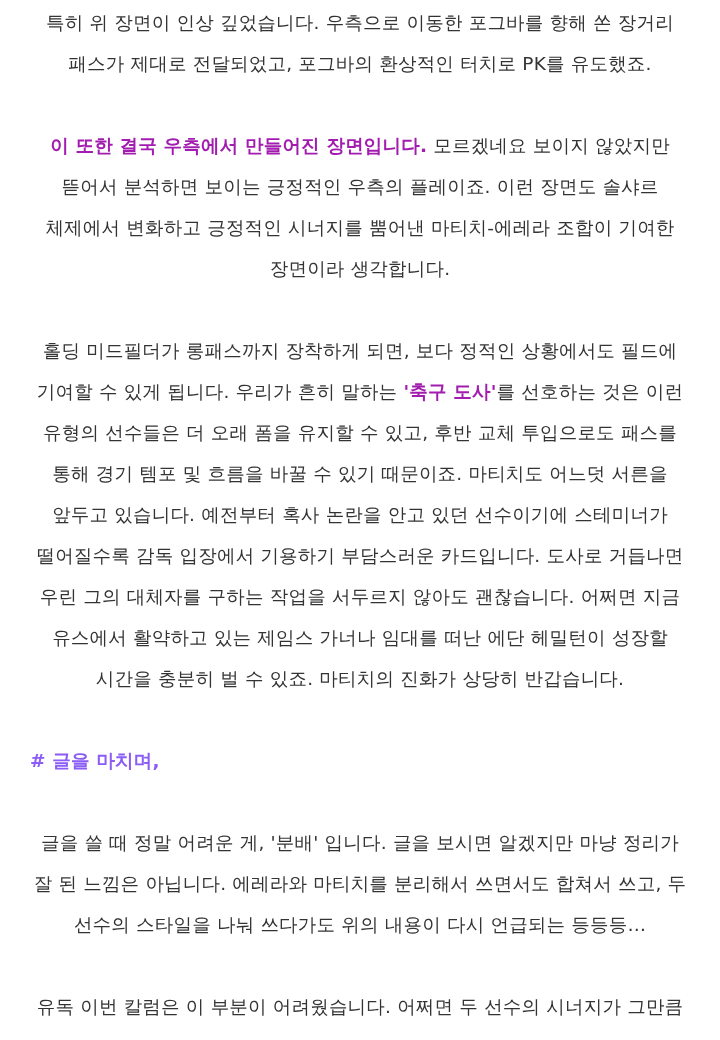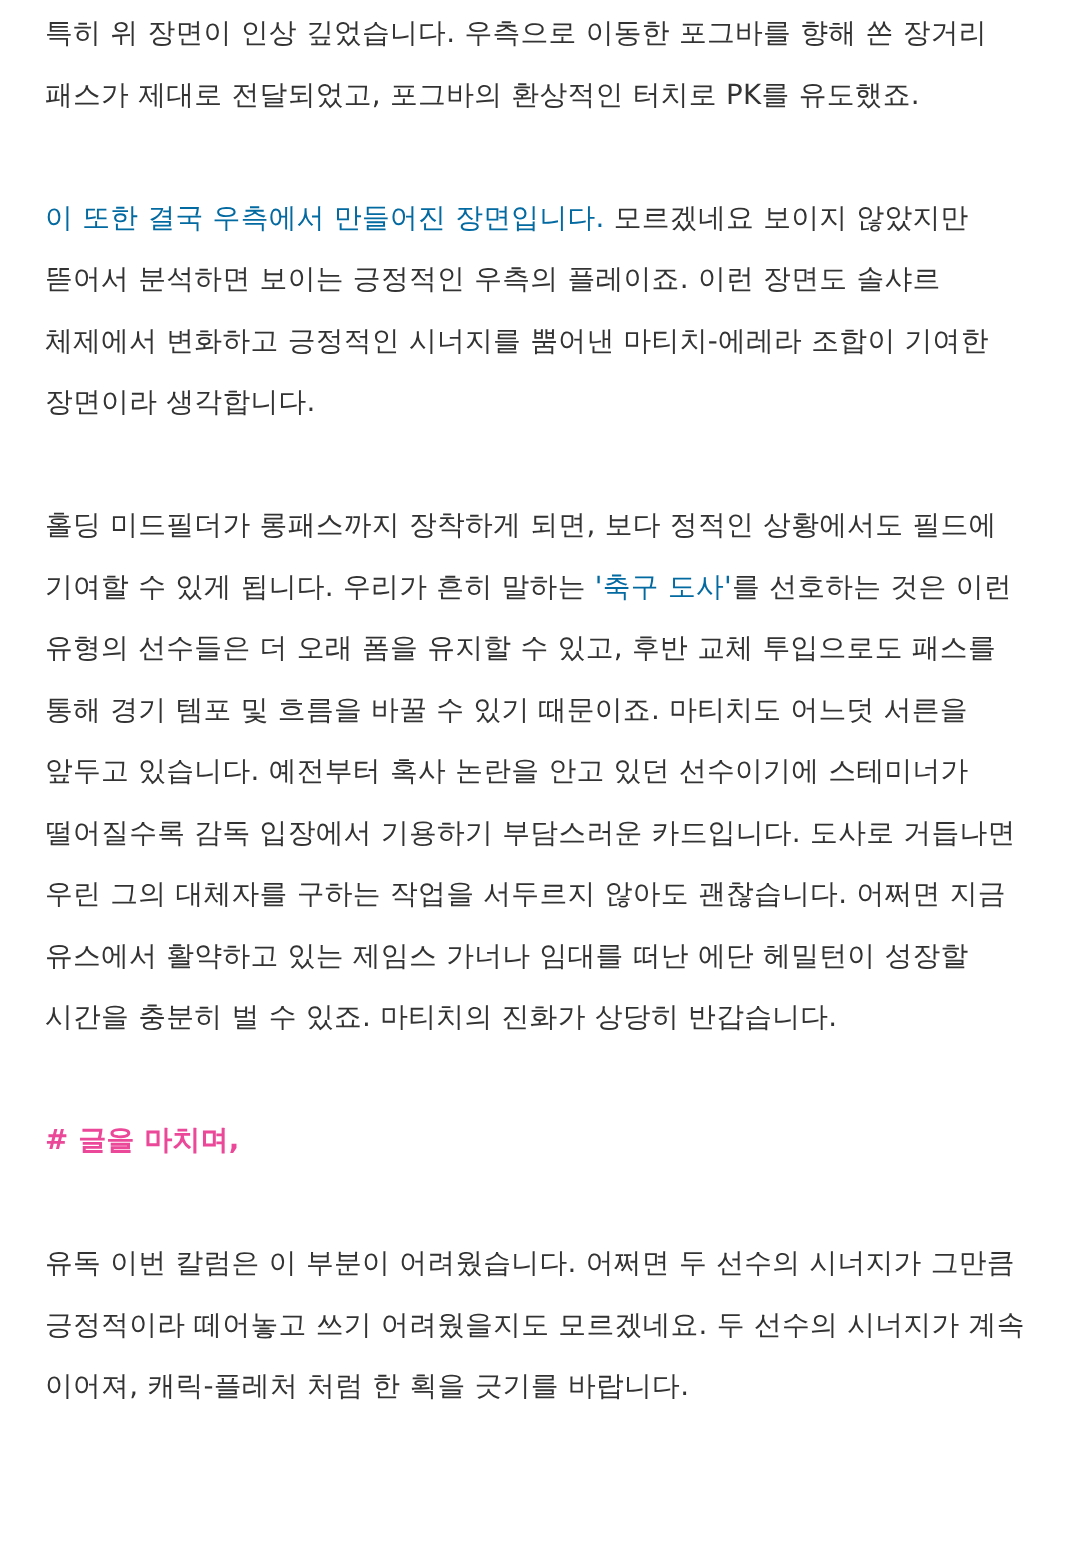--- a/index.html
+++ b/index.html
@@ -17,30 +17,31 @@
     .article {
       position: relative;
       padding: 2px 30px 0 30px;
       font-size: 18.5px;
       line-height: 41px;
       letter-spacing: 0.2px;
       word-break: keep-all;
     }
     .para {
       margin: 0 0 41px 0;
+      text-align: center;
     }
     .para.tight { margin-bottom: 0; }
     .bold {
-      font-weight: normal;
-      color: #0369a1;
+      font-weight: bold;
+      color: #a21caf;
     }
     .heading {
       font-weight: bold;
       margin: 0 0 41px 0;
-      color: #ec4899;
+      color: #8b5cf6;
     }
   </style>
 </head>
 <body>
 
 <div class="article">
 
   <p class="para">
     <span>특히 위 장면이 인상 깊었습니다. 우측으로 이동한 포그바를 향해 쏜 장거리 패스가 제대로 전달되었고, 포그바의 환상적인 터치로 PK를 유도했죠.</span>
   </p>
@@ -48,18 +49,21 @@
   <p class="para">
     <span class="bold">이 또한 결국 우측에서 만들어진 장면입니다.</span><span> 모르겠네요 보이지 않았지만 뜯어서 분석하면 보이는 긍정적인 우측의 플레이죠. 이런 장면도 솔샤르 체제에서 변화하고 긍정적인 시너지를 뿜어낸 마티치-에레라 조합이 기여한 장면이라 생각합니다.</span>
   </p>
 
   <p class="para">
     <span>홀딩 미드필더가 롱패스까지 장착하게 되면, 보다 정적인 상황에서도 필드에 기여할 수 있게 됩니다. 우리가 흔히 말하는 </span><span class="bold">'축구 도사'</span><span>를 선호하는 것은 이런 유형의 선수들은 더 오래 폼을 유지할 수 있고, 후반 교체 투입으로도 패스를 통해 경기 템포 및 흐름을 바꿀 수 있기 때문이죠. 마티치도 어느덧 서른을 앞두고 있습니다. 예전부터 혹사 논란을 안고 있던 선수이기에 스테미너가 떨어질수록 감독 입장에서 기용하기 부담스러운 카드입니다. 도사로 거듭나면 우린 그의 대체자를 구하는 작업을 서두르지 않아도 괜찮습니다. 어쩌면 지금 유스에서 활약하고 있는 제임스 가너나 임대를 떠난 에단 헤밀턴이 성장할 시간을 충분히 벌 수 있죠. 마티치의 진화가 상당히 반갑습니다.</span>
   </p>
 
   <p class="heading"># 글을 마치며,</p>
 
+  <p class="para">
+    <span>글을 쓸 때 정말 어려운 게, '분배' 입니다. 글을 보시면 알겠지만 마냥 정리가 잘 된 느낌은 아닙니다. 에레라와 마티치를 분리해서 쓰면서도 합쳐서 쓰고, 두 선수의 스타일을 나눠 쓰다가도 위의 내용이 다시 언급되는 등등등…</span>
+  </p>
 
   <p class="para tight">
     <span>유독 이번 칼럼은 이 부분이 어려웠습니다. 어쩌면 두 선수의 시너지가 그만큼 긍정적이라 떼어놓고 쓰기 어려웠을지도 모르겠네요. 두 선수의 시너지가 계속 이어져, 캐릭-플레처 처럼 한 획을 긋기를 바랍니다.</span>
   </p>
 
 </div>
 
 </body></html>

